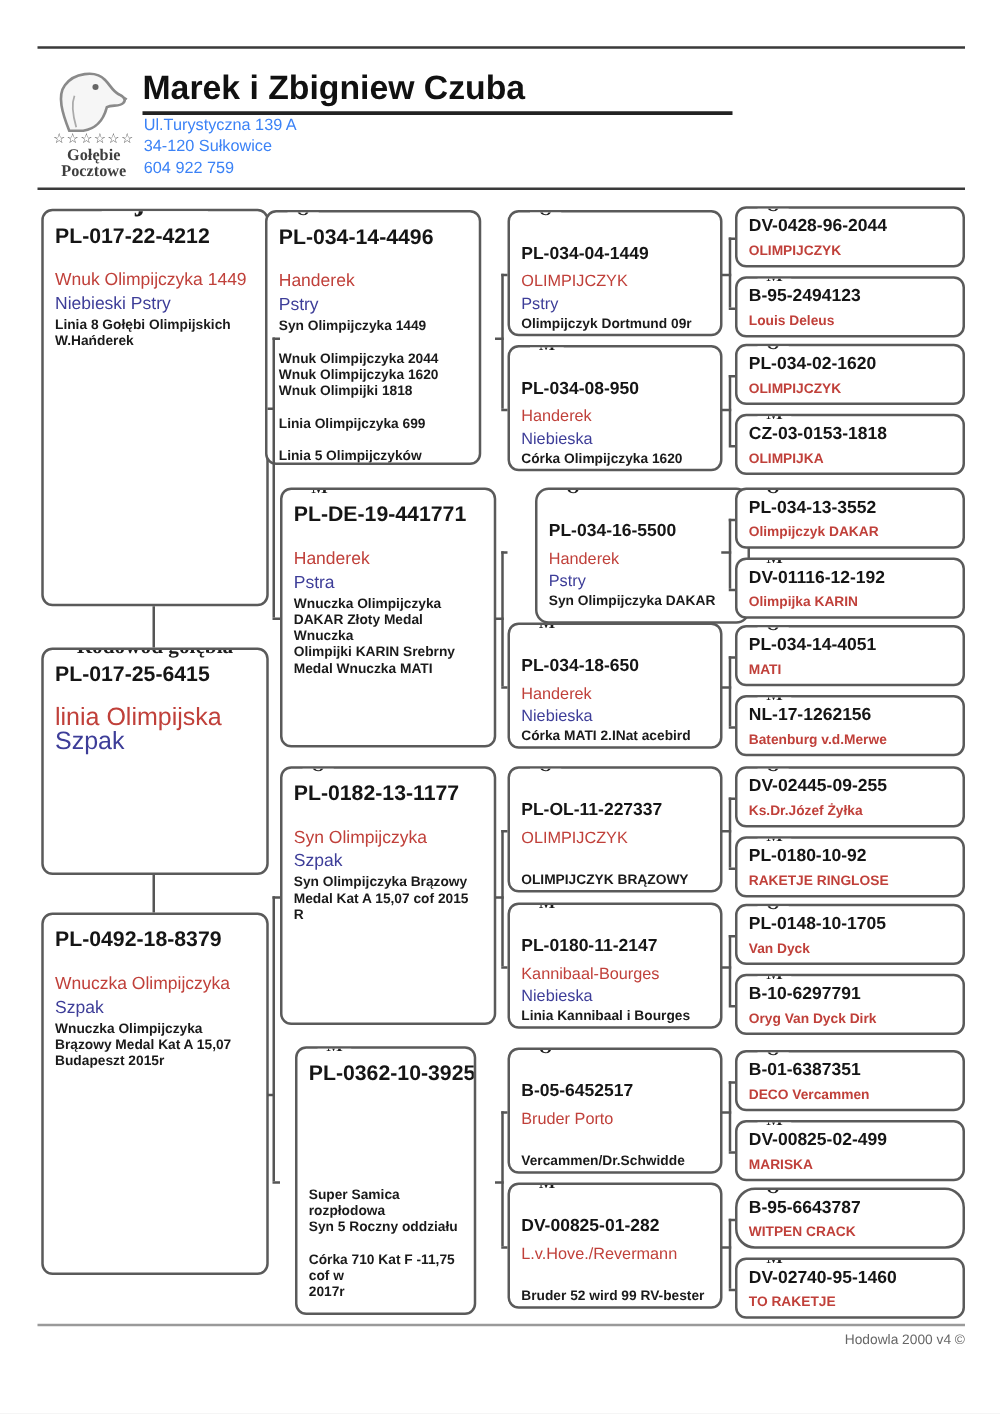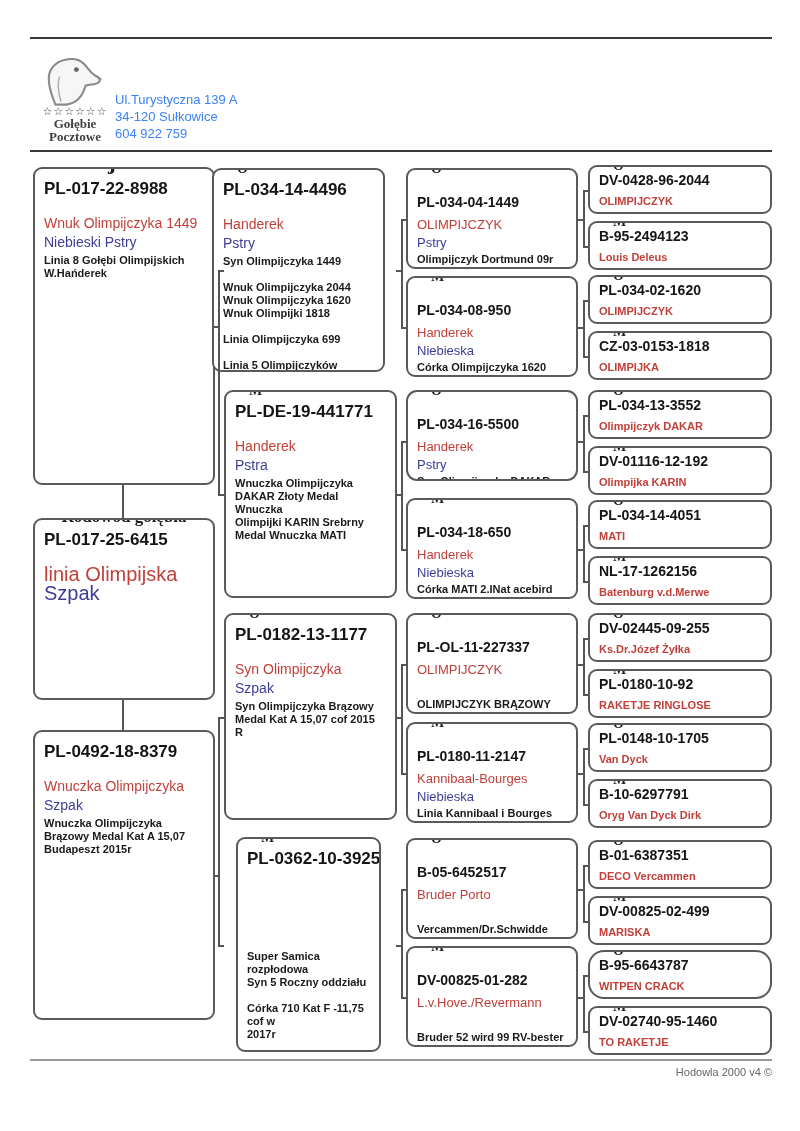--- a/index.html
+++ b/index.html
@@ -58,30 +58,31 @@
       <path d="M22 78 C14 58 8 38 17 26 C27 12 52 8 63 20 C69 26 71 32 78 36 C85 39 87 43 84 46 C80 51 71 48 65 51 C60 70 50 76 38 78 Z" fill="#f6f6f6" stroke="#8a8a8a" stroke-width="3"></path>
       <path d="M30 74 C26 60 24 48 28 38" fill="none" stroke="#aaaaaa" stroke-width="2"></path>
       <circle cx="52" cy="28" r="3.5" fill="#666"></circle>
       <path d="M78 36 L88 42" stroke="#8a8a8a" stroke-width="2"></path>
     </svg>
     <div class="stars">☆☆☆☆☆☆</div>
     <div class="logoline">Gołębie</div>
     <div class="logoline">Pocztowe</div>
   </div>
 
+  <div id="title">Marek i Zbigniew Czuba</div>
   <div class="addr" style="top:92px;">Ul.Turystyczna 139 A</div>
   <div class="addr" style="top:109px;">34-120 Sułkowice</div>
   <div class="addr" style="top:126px;">604 922 759</div>
 
   <div class="rule" style="left:30px;top:150px;width:742px;"></div>
 
   <div id="pedigree">
       <div class="pbox v-main" style="left: 33px; top: 167px; width: 182px; height: 318px;">
         <span class="sexlabel">Ojciec</span>
-        <div class="ring">PL-017-22-8988</div>
+        <div class="ring">PL-017-22-4212</div>
         <div class="red">Wnuk Olimpijczyka 1449</div>
         <div class="blue">Niebieski Pstry</div>
         <div class="note">Linia 8 Gołębi Olimpijskich
 W.Hańderek</div>
       </div>
       <div class="pbox v-mainsub" style="left: 33px; top: 518px; width: 182px; height: 182px;">
         <span class="sexlabel">Rodowód gołębia</span>
         <div class="ring">PL-017-25-6415</div>
         <div class="red">linia Olimpijska</div>
         <div class="blue">Szpak</div>
@@ -152,21 +153,21 @@
         <div class="blue">Pstry</div>
         <div class="note">Olimpijczyk Dortmund 09r</div>
       </div>
       <div class="pbox v-g3" style="left: 406px; top: 276px; width: 172px; height: 101px;">
         <span class="sexlabel">M</span>
         <div class="ring">PL-034-08-950</div>
         <div class="red">Handerek</div>
         <div class="blue">Niebieska</div>
         <div class="note">Córka Olimpijczyka 1620</div>
       </div>
-      <div class="pbox v-g3" style="left: 406px; top: 390px; width: 172px; height: 91px; border-radius: 11px;">
+      <div class="pbox v-g3" style="left: 428px; top: 390px; width: 172px; height: 109px; border-radius: 11px;">
         <span class="sexlabel">O</span>
         <div class="ring">PL-034-16-5500</div>
         <div class="red">Handerek</div>
         <div class="blue">Pstry</div>
         <div class="note">Syn Olimpijczyka DAKAR</div>
       </div>
       <div class="pbox v-g3" style="left: 406px; top: 498px; width: 172px; height: 101px;">
         <span class="sexlabel">M</span>
         <div class="ring">PL-034-18-650</div>
         <div class="red">Handerek</div>

